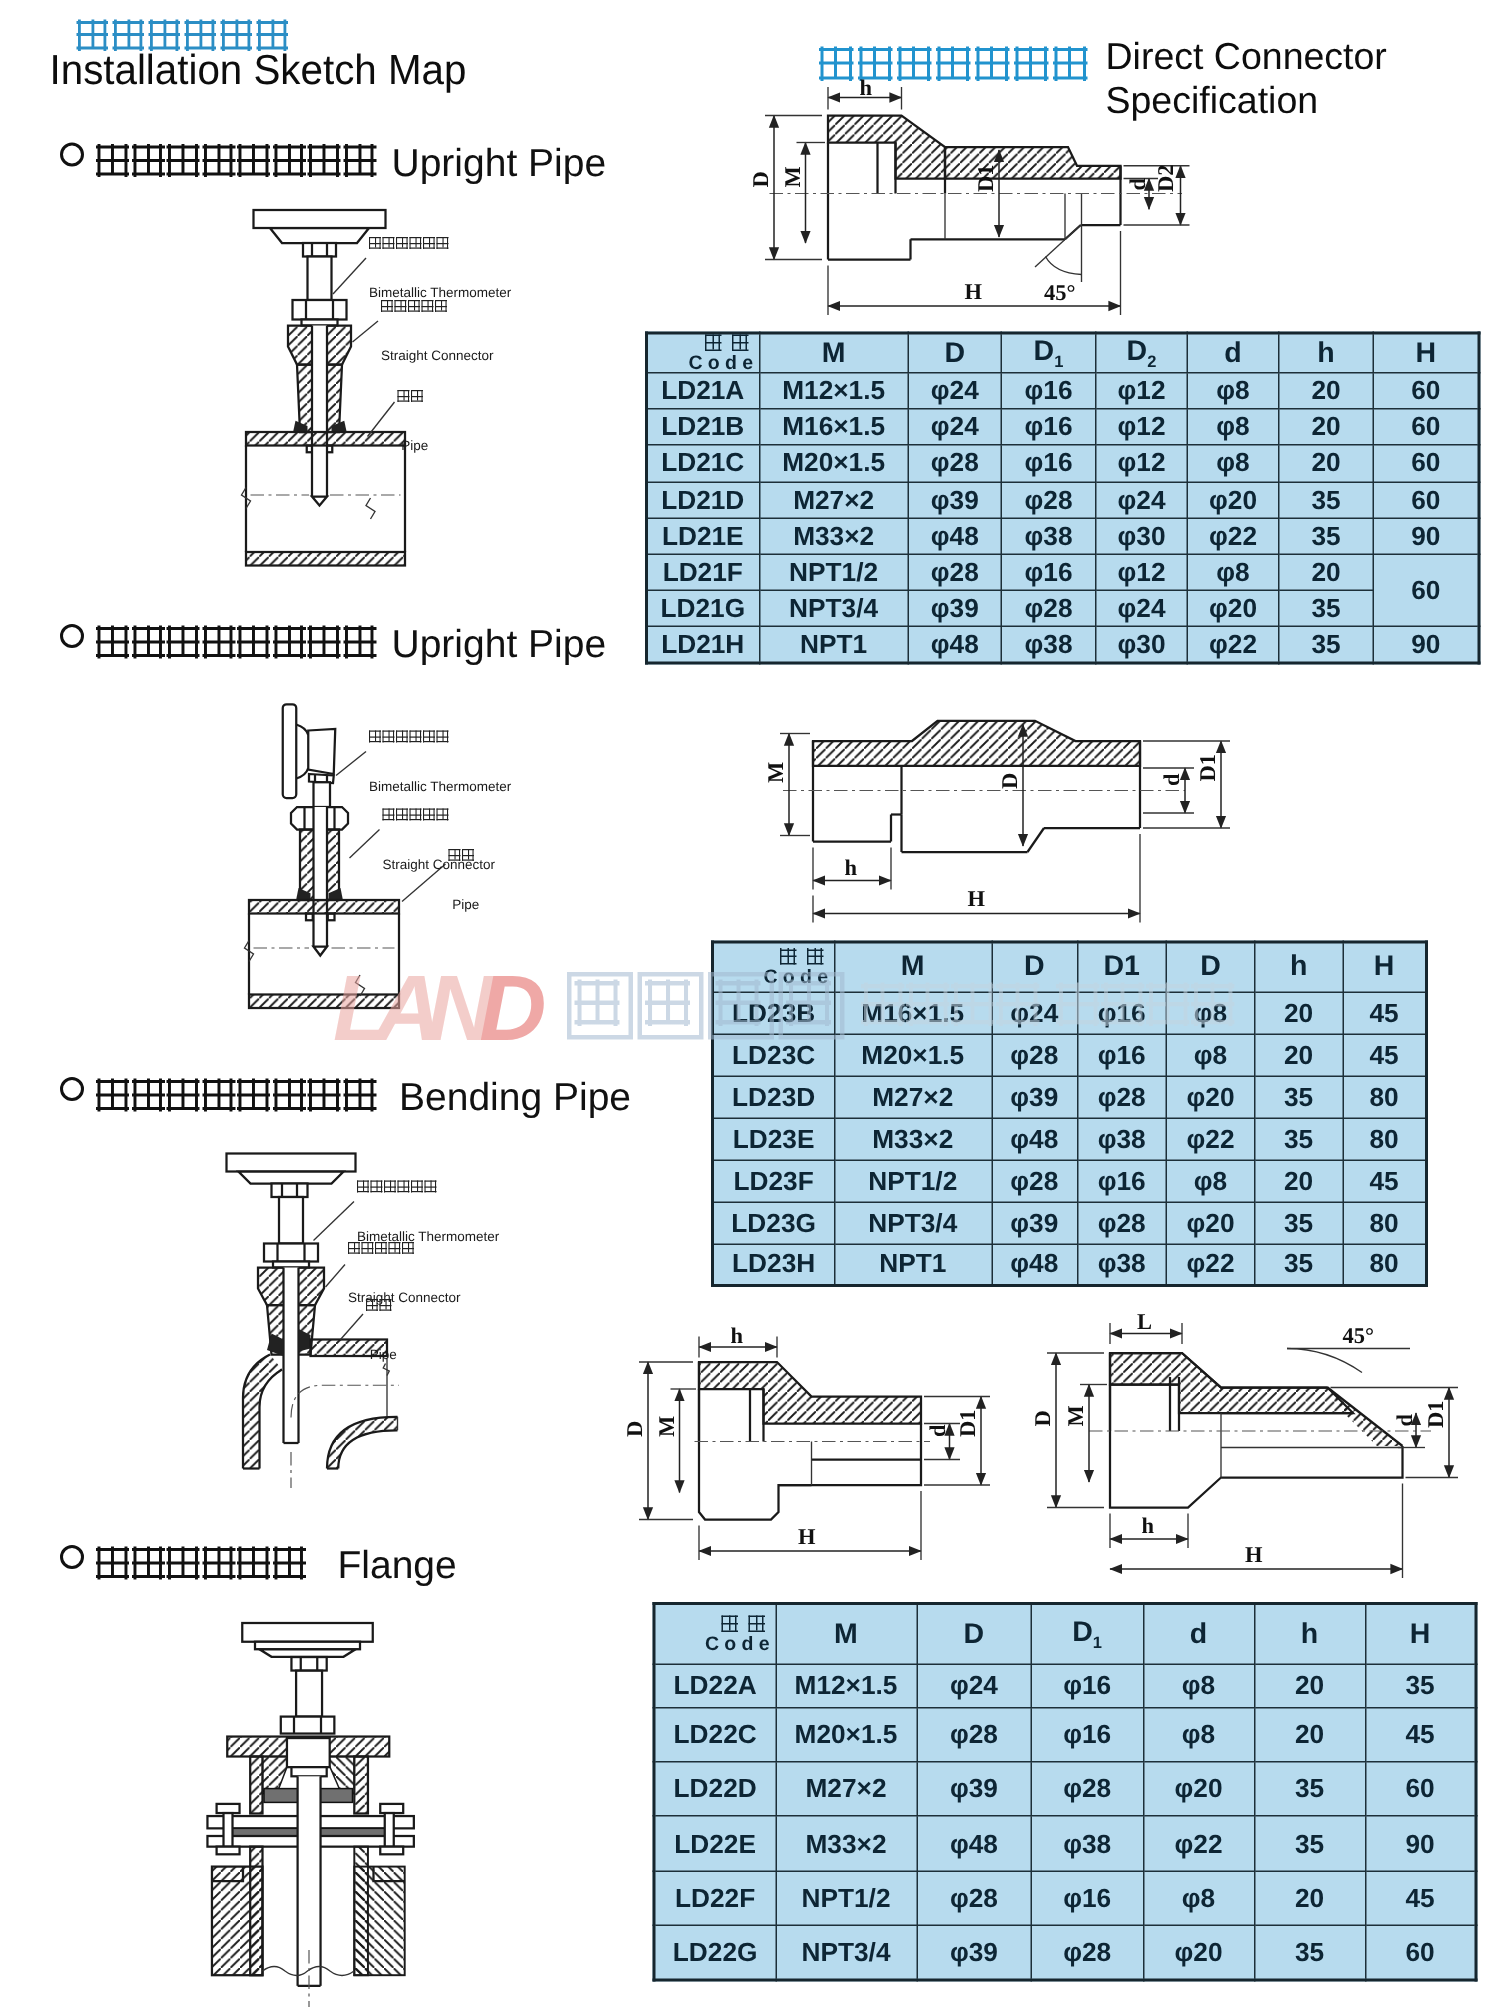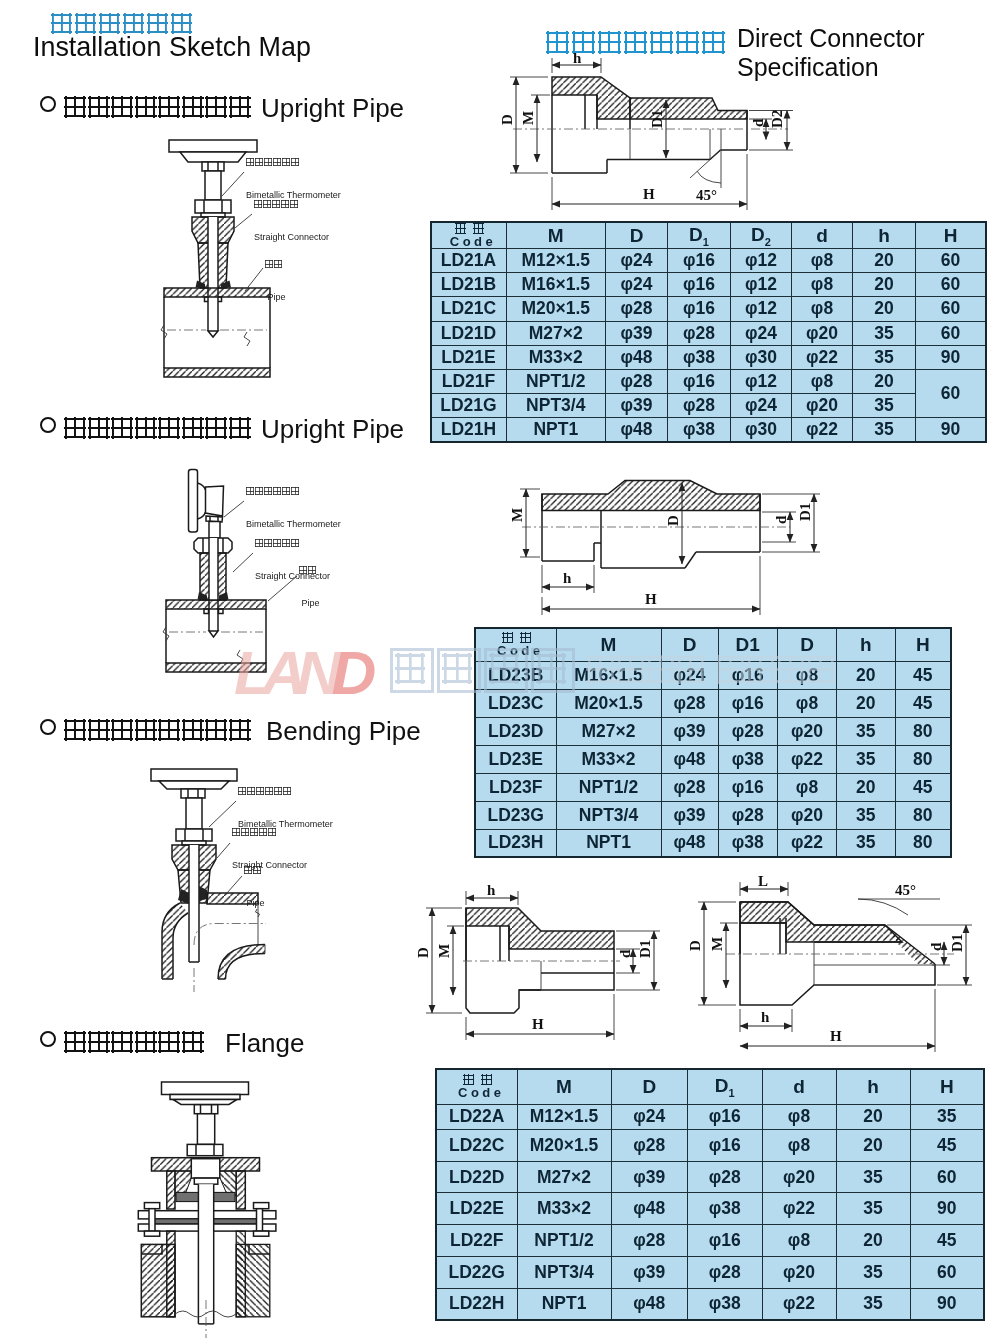--- a/index.html
+++ b/index.html
@@ -12,21 +12,21 @@
  linear-gradient(currentColor,currentColor) 94% 0/9% 100% no-repeat,
  linear-gradient(currentColor,currentColor) 50% 4%/9% 92% no-repeat}
 .abs{position:absolute}
 .tbl{position:absolute}
 .tbl table{border-collapse:collapse;table-layout:fixed;background:#b7dbee}
 .tbl td{border:1.5px solid #1c2f38;text-align:center;vertical-align:middle;
  font-size:17.5px;font-weight:bold;color:#0d2534;padding:0;font-family:"Liberation Sans",sans-serif}
 .tbl table{border:2.5px solid #16262e}
 .tbl .hc{font-size:19px}
 .tbl sub{font-size:11px}
-.codehd{text-align:center;padding-left:9px;line-height:1}
+.codehd{text-align:right;padding-left:9px;line-height:1}
 .cline{display:block;height:11px;margin-bottom:1px}
 .cword{display:block;font-size:13px;line-height:1;letter-spacing:3.5px;font-weight:bold}
 .sechead{position:absolute;white-space:nowrap}
 .ring{display:inline-block;width:12px;height:12px;border:2.2px solid #111;border-radius:50%;
  margin-right:8px;vertical-align:middle;position:relative;top:-2px}
 .seceng{font-size:26px;color:#111;letter-spacing:0px;font-weight:500}
 .dlab{position:absolute;line-height:1;color:#222}
 .dlab .de{font-size:9px;letter-spacing:-0.3px;font-weight:normal;color:#1a1a1a;margin-top:17px;letter-spacing:0}
 svg{position:absolute;overflow:visible}
 svg line,svg path,svg rect,svg polygon,svg polyline,svg circle,svg ellipse{vector-effect:none}
@@ -338,29 +338,20 @@
           <td>45</td>
         </tr>
         <tr style="height:27.8px">
           <td>LD22G</td>
           <td>NPT3/4</td>
           <td>φ39</td>
           <td>φ28</td>
           <td>φ20</td>
           <td>35</td>
           <td>60</td>
-        </tr>
-        <tr style="height:27.8px">
-          <td>LD22H</td>
-          <td>NPT1</td>
-          <td>φ48</td>
-          <td>φ38</td>
-          <td>φ22</td>
-          <td>35</td>
-          <td>90</td>
         </tr>
       </tbody>
     </table>
   </div>
 <svg class="abs" style="left:150px;top:130px" width="290" height="275" viewBox="150 130 290 275">
  <rect x="169" y="140" width="88" height="12" class="medw"></rect>
  <polygon points="180,152 246,152 238,162 188,162" class="medw"></polygon>
  <rect x="202" y="162" width="22" height="9" class="medw"></rect>
  <line x1="208" y1="162" x2="208" y2="171" class="med"></line>
  <line x1="218" y1="162" x2="218" y2="171" class="med"></line>
@@ -692,17 +683,17 @@
  <line x1="937" y1="985" x2="972" y2="985" class="thin"></line>
  <text x="962" y="958" class="dt" transform="rotate(-90 959 955)">D1</text>
  <line x1="740" y1="1026" x2="792" y2="1026" class="dim" marker-start="url(#ar)" marker-end="url(#ar)"></line>
  <line x1="740" y1="1009" x2="740" y2="1032" class="thin"></line>
  <line x1="792" y1="1009" x2="792" y2="1032" class="thin"></line>
  <text x="761" y="1022" class="dt">h</text>
  <line x1="740" y1="1046" x2="935" y2="1046" class="dim" marker-start="url(#ar)" marker-end="url(#ar)"></line>
  <line x1="935" y1="989" x2="935" y2="1052" class="thin"></line>
  <text x="830" y="1041" class="dt">H</text>
 </svg>
-<div class="wm" style="left:234px;top:645px;width:740px;height:62px">
+<div class="wm" style="left:222px;top:645px;width:740px;height:62px">
  <div style="position:absolute;left:0;top:-8px;font:italic 900 62px 'Liberation Sans',sans-serif;
   letter-spacing:-10px;color:#eba5a0">LA<span style="color:#eba5a0">N</span><span style="color:#e2625f">D</span></div>
  <div style="position:absolute;left:156px;top:3px"><span style="display:inline-block;width:34px;height:35px;border:3.5px solid #a3bad0;margin-right:3px;padding:2px"><i class="hz" style="width:30px;height:31px;color:#a3bad0"></i></span><span style="display:inline-block;width:34px;height:35px;border:3.5px solid #a3bad0;margin-right:3px;padding:2px"><i class="hz" style="width:30px;height:31px;color:#a3bad0"></i></span><span style="display:inline-block;width:34px;height:35px;border:3.5px solid #a3bad0;margin-right:3px;padding:2px"><i class="hz" style="width:30px;height:31px;color:#a3bad0"></i></span><span style="display:inline-block;width:34px;height:35px;border:3.5px solid #a3bad0;margin-right:3px;padding:2px"><i class="hz" style="width:30px;height:31px;color:#a3bad0"></i></span></div>
  <div style="position:absolute;left:352px;top:10px;color:#c3d4e1"><i class="hz" style="width:29px;height:29px;margin-right:1px;"></i><i class="hz" style="width:29px;height:29px;margin-right:1px;"></i><i class="hz" style="width:29px;height:29px;margin-right:1px;"></i><i class="hz" style="width:29px;height:29px;margin-right:1px;"></i><span style="display:inline-block;width:10px"></span><i class="hz" style="width:29px;height:29px;margin-right:1px;"></i><i class="hz" style="width:29px;height:29px;margin-right:1px;"></i><i class="hz" style="width:29px;height:29px;margin-right:1px;"></i><i class="hz" style="width:29px;height:29px;margin-right:1px;"></i></div>
 </div>
 </body></html>

